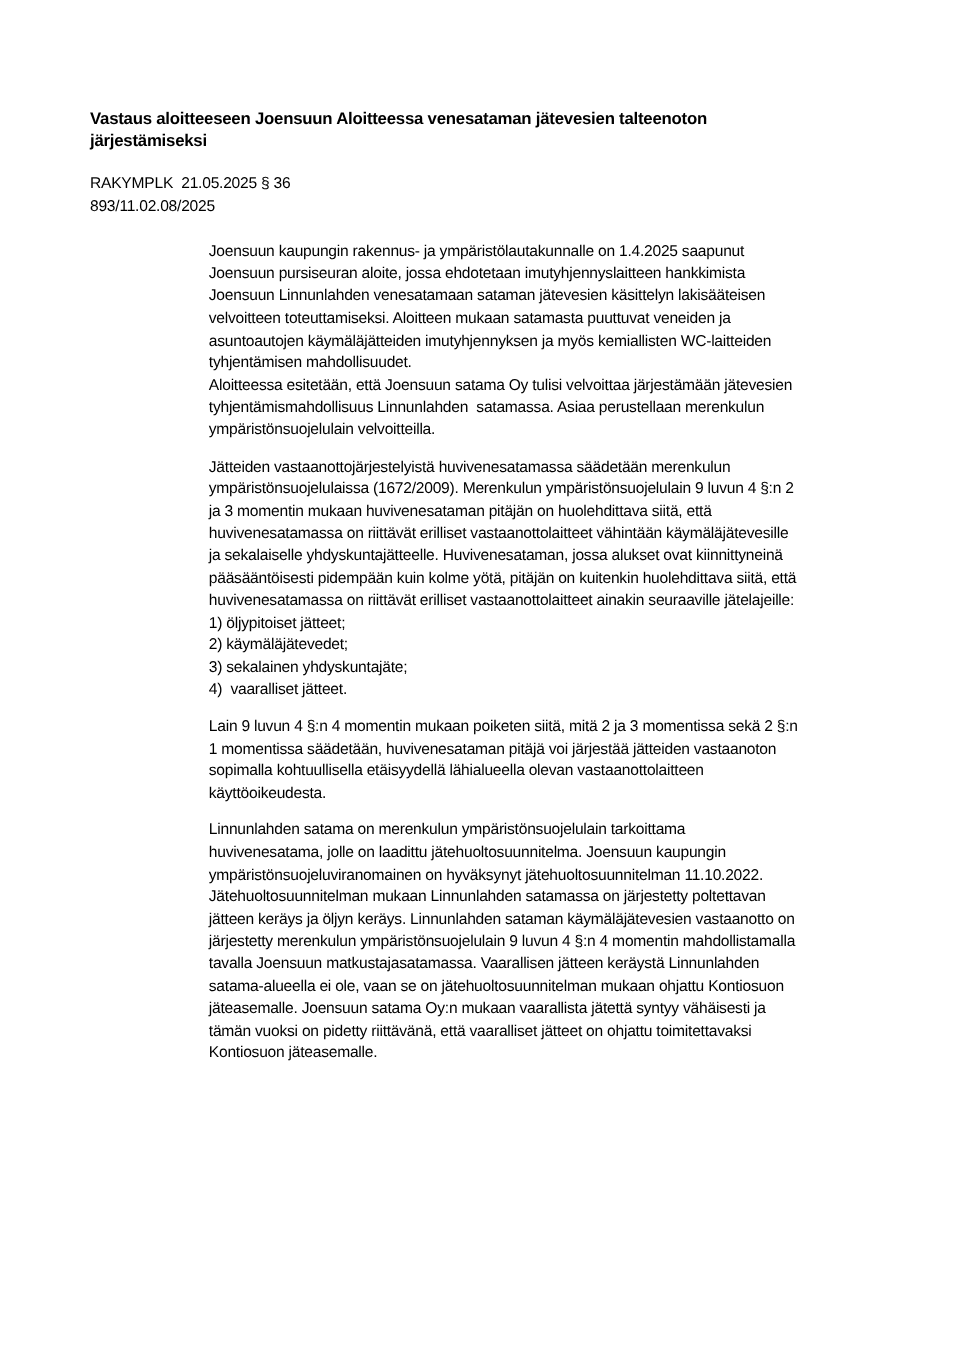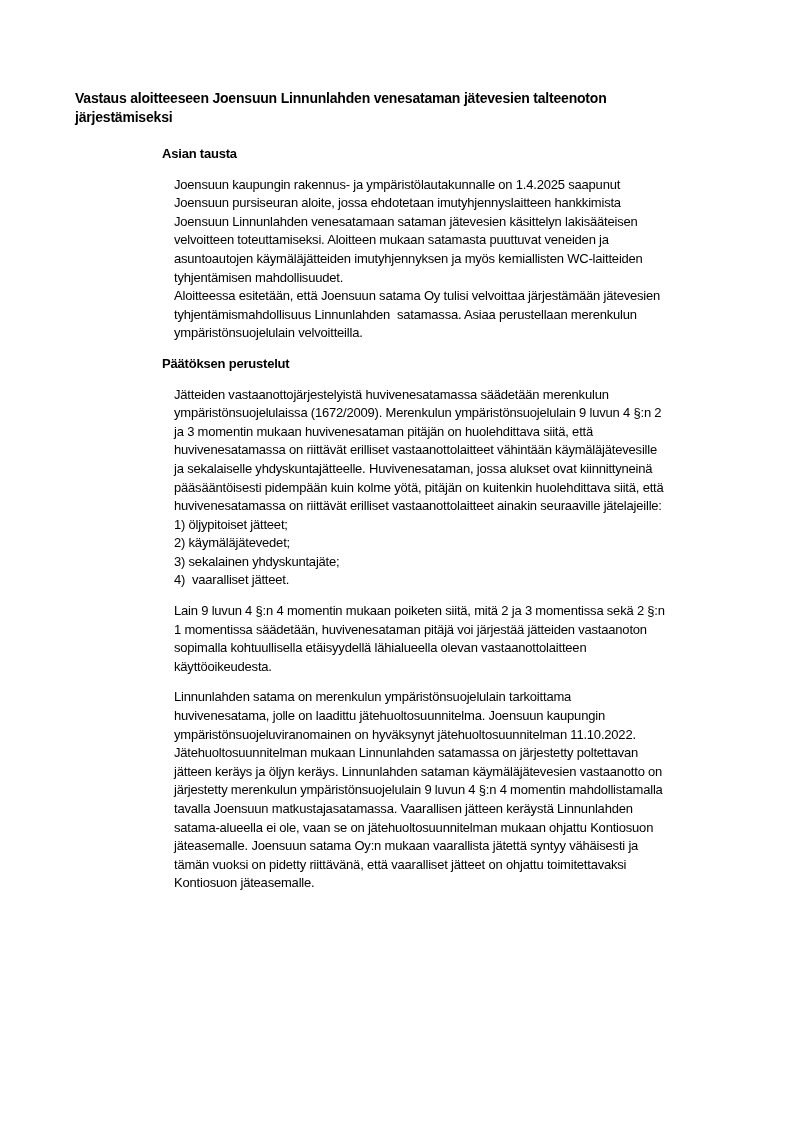--- a/index.html
+++ b/index.html
@@ -49,41 +49,41 @@
   }
   .gap { margin-top: 18.6px; }
   p.lines { margin: 12px; }
 </style>
 </head>
 <body>
 
 <div class="page">
   <div class="doc">
 
-    <h1 class="doc-title lines">Vastaus aloitteeseen Joensuun Linnunlahden venesataman jätevesien talteenoton
+    <h1 class="doc-title lines">Vastaus aloitteeseen Joensuun Aloitteessa venesataman jätevesien talteenoton
 järjestämiseksi</h1>
 
+    <div class="doc-ref lines">RAKYMPLK  21.05.2025 § 36
+893/11.02.08/2025</div>
 
     <div class="doc-body">
 
       <section>
-        <h2 class="section-heading">Asian tausta</h2>
         <p class="lines">Joensuun kaupungin rakennus- ja ympäristölautakunnalle on 1.4.2025 saapunut
 Joensuun pursiseuran aloite, jossa ehdotetaan imutyhjennyslaitteen hankkimista
 Joensuun Linnunlahden venesatamaan sataman jätevesien käsittelyn lakisääteisen
 velvoitteen toteuttamiseksi. Aloitteen mukaan satamasta puuttuvat veneiden ja
 asuntoautojen käymäläjätteiden imutyhjennyksen ja myös kemiallisten WC-laitteiden
 tyhjentämisen mahdollisuudet.
 Aloitteessa esitetään, että Joensuun satama Oy tulisi velvoittaa järjestämään jätevesien
 tyhjentämismahdollisuus Linnunlahden  satamassa. Asiaa perustellaan merenkulun
 ympäristönsuojelulain velvoitteilla.</p>
       </section>
 
       <section class="gap">
-        <h2 class="section-heading">Päätöksen perustelut</h2>
         <p class="lines">Jätteiden vastaanottojärjestelyistä huvivenesatamassa säädetään merenkulun
 ympäristönsuojelulaissa (1672/2009). Merenkulun ympäristönsuojelulain 9 luvun 4 §:n 2
 ja 3 momentin mukaan huvivenesataman pitäjän on huolehdittava siitä, että
 huvivenesatamassa on riittävät erilliset vastaanottolaitteet vähintään käymäläjätevesille
 ja sekalaiselle yhdyskuntajätteelle. Huvivenesataman, jossa alukset ovat kiinnittyneinä
 pääsääntöisesti pidempään kuin kolme yötä, pitäjän on kuitenkin huolehdittava siitä, että
 huvivenesatamassa on riittävät erilliset vastaanottolaitteet ainakin seuraaville jätelajeille:
 1) öljypitoiset jätteet;
 2) käymäläjätevedet;
 3) sekalainen yhdyskuntajäte;

